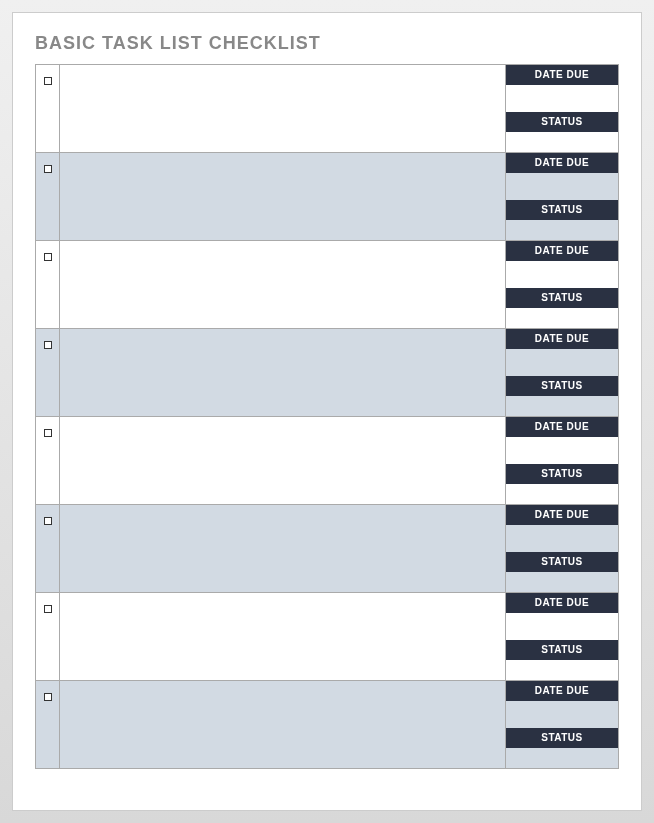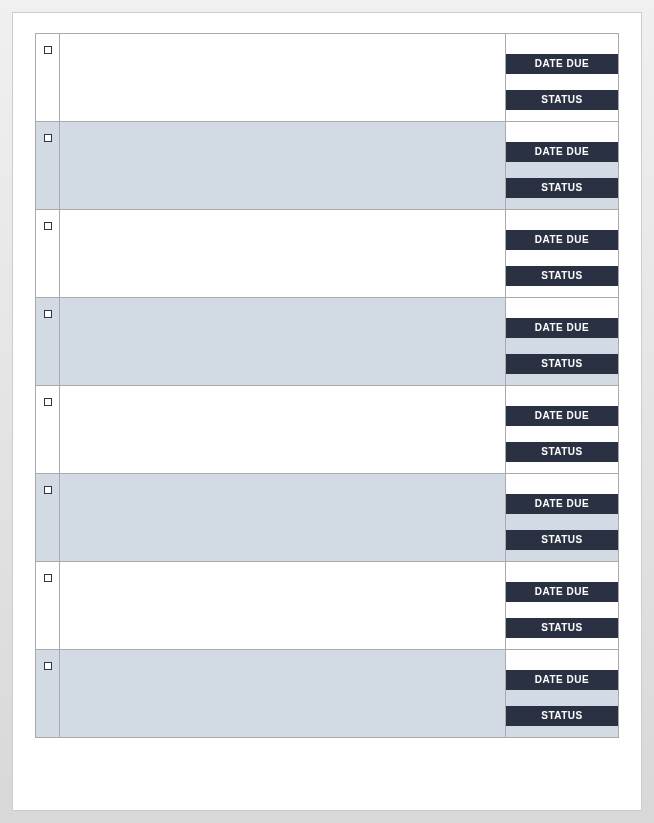--- a/index.html
+++ b/index.html
@@ -53,21 +53,20 @@
   }
   .task-cell {
     flex: 1;
     background: #fff;
     border-right: 1px solid #aaa;
   }
   .meta-cell {
     width: 112px;
     display: flex;
     flex-direction: column;
-    margin-top: 20px;
   }
   .meta-label {
     background: #2a3142;
     color: #fff;
     font-size: 10px;
     font-weight: bold;
     text-align: center;
     height: 20px;
     line-height: 20px;
     letter-spacing: 0.5px;
@@ -84,20 +83,21 @@
     background: #fff;
   }
   .row.alt .meta-spacer {
     background: #d2dae3;
   }
 </style>
 </head>
 <body>
 
 <div class="page">
+  <div class="title">BASIC TASK LIST CHECKLIST</div>
   <div class="checklist" id="checklist">
       <div class="row">
         <div class="cb-cell"><span class="checkbox"></span></div>
         <div class="task-cell"></div>
         <div class="meta-cell">
           <div class="meta-label">DATE DUE</div>
           <div class="meta-value"></div>
           <div class="meta-spacer"></div>
           <div class="meta-label">STATUS</div>
           <div class="meta-value"></div>

